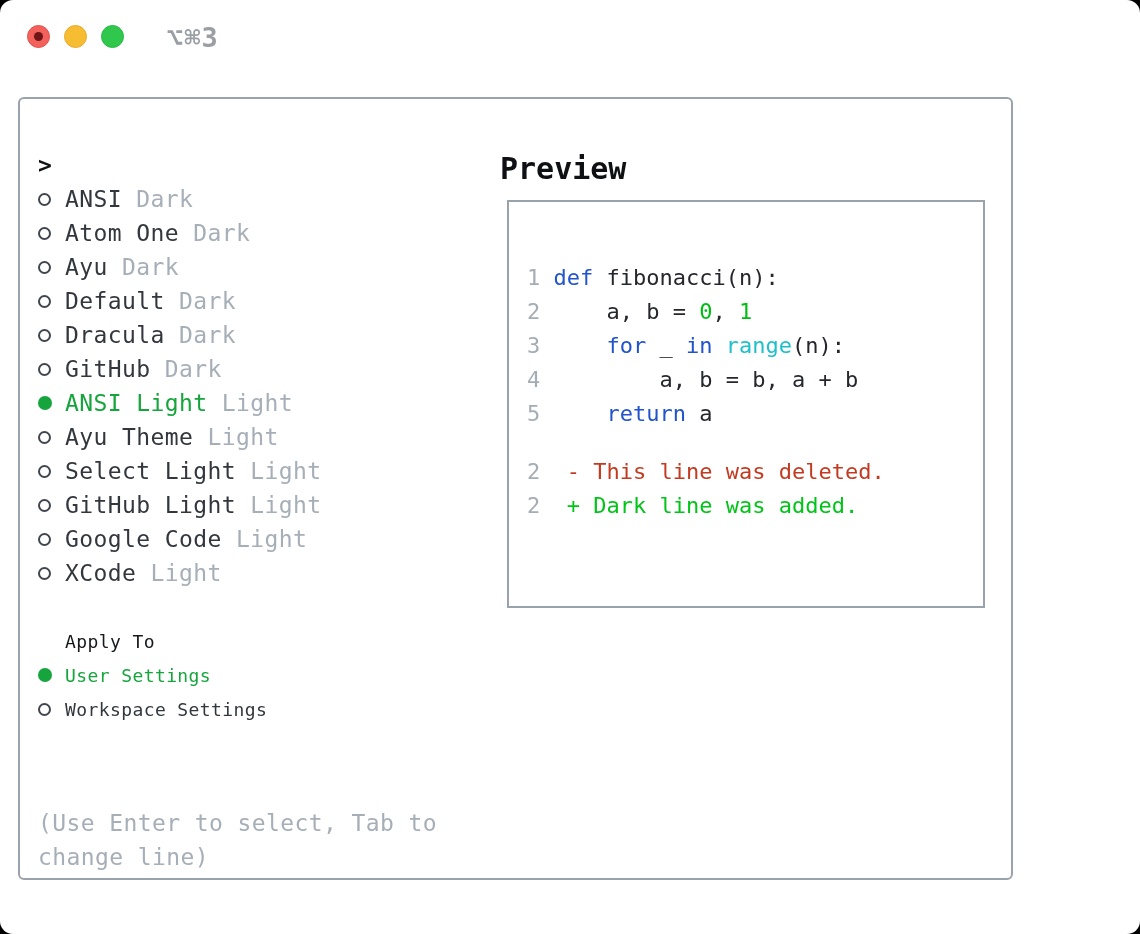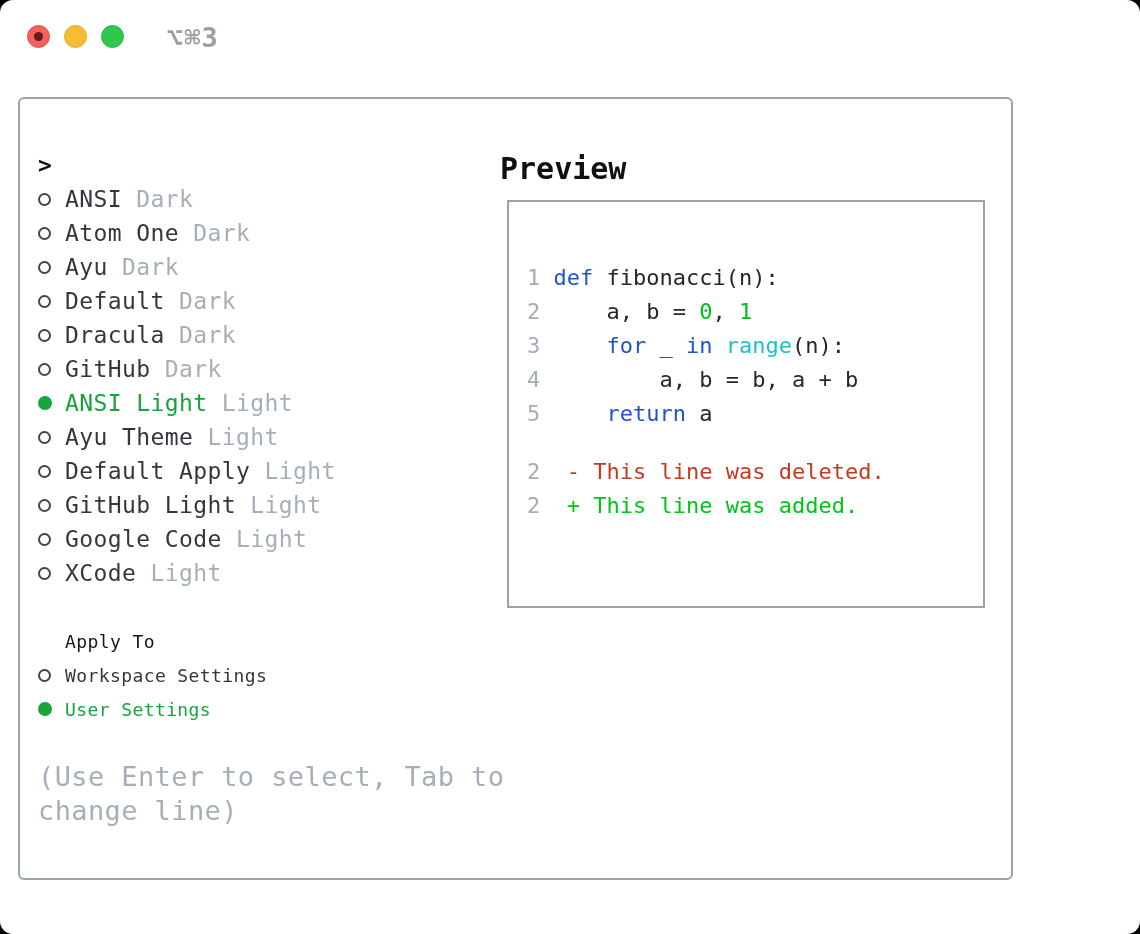--- a/index.html
+++ b/index.html
@@ -37,21 +37,21 @@
   .chevron{font-weight:700;color:#101114;}
   .circle{width:13px;height:13px;border-radius:50%;border:2px solid #41464e;box-sizing:border-box;}
   .circle.sel{width:14px;height:14px;border:none;background:var(--accent_green);}
   .name{color:var(--text_dark);}
   .name.green{color:var(--accent_green);}
   .variant{color:var(--muted_gray);}
   .hdr{font-weight:700;color:#0f1013;}
   .apply-col{position:absolute;left:38px;top:624px;font-size:18px;letter-spacing:0.4px;}
   .apply-col .hdr{font-weight:400;color:#16181c;}
   .help{
-    position:absolute;left:38px;top:760px;font-size:27px;line-height:34px;
+    position:absolute;left:38px;top:806px;font-size:23px;line-height:34px;
     letter-spacing:0.4px;color:var(--muted_gray);white-space:pre;
   }
   
   .preview-label{position:absolute;left:500px;top:151px;font-size:30px;font-weight:700;color:#0f1013;}
   .preview-box{
     position:absolute;left:507px;top:200px;width:478px;height:408px;box-sizing:border-box;
     border:2px solid var(--border_gray);background:#fff;
   }
   .codeblock{position:absolute;left:18px;font-size:22px;line-height:34px;white-space:pre;}
   .codeblock.code{top:51px;margin-top:8px;}
@@ -86,38 +86,38 @@
     </div>
 
   <div class="row"><span class="marker"><span class="circle"></span></span><span class="name">ANSI</span><span class="variant"> Dark</span></div>
       <div class="row"><span class="marker"><span class="circle"></span></span><span class="name">Atom One</span><span class="variant"> Dark</span></div>
       <div class="row"><span class="marker"><span class="circle"></span></span><span class="name">Ayu</span><span class="variant"> Dark</span></div>
       <div class="row"><span class="marker"><span class="circle"></span></span><span class="name">Default</span><span class="variant"> Dark</span></div>
       <div class="row"><span class="marker"><span class="circle"></span></span><span class="name">Dracula</span><span class="variant"> Dark</span></div>
       <div class="row"><span class="marker"><span class="circle"></span></span><span class="name">GitHub</span><span class="variant"> Dark</span></div>
       <div class="row"><span class="marker"><span class="circle sel"></span></span><span class="name green">ANSI Light</span><span class="variant"> Light</span></div>
       <div class="row"><span class="marker"><span class="circle"></span></span><span class="name">Ayu Theme</span><span class="variant"> Light</span></div>
-      <div class="row"><span class="marker"><span class="circle"></span></span><span class="name">Default Apply</span><span class="variant"> Light</span></div>
+      <div class="row"><span class="marker"><span class="circle"></span></span><span class="name">Select Light</span><span class="variant"> Light</span></div>
       <div class="row"><span class="marker"><span class="circle"></span></span><span class="name">GitHub Light</span><span class="variant"> Light</span></div>
       <div class="row"><span class="marker"><span class="circle"></span></span><span class="name">Google Code</span><span class="variant"> Light</span></div>
       <div class="row"><span class="marker"><span class="circle"></span></span><span class="name">XCode</span><span class="variant"> Light</span></div>
     </div>
 
   <div class="apply-col">
     <div class="row">
       <span class="marker"></span>
       <span class="hdr">Apply To</span>
     </div>
 
-  <div class="row"><span class="marker"><span class="circle"></span></span><span class="name">Workspace Settings</span></div>
-      <div class="row"><span class="marker"><span class="circle sel"></span></span><span class="name green">User Settings</span></div>
+  <div class="row"><span class="marker"><span class="circle sel"></span></span><span class="name green">User Settings</span></div>
+      <div class="row"><span class="marker"><span class="circle"></span></span><span class="name">Workspace Settings</span></div>
     </div>
 
   <div class="help"><div>(Use Enter to select, Tab to</div><div>change line)</div></div>
 
   <div class="preview-label">Preview</div>
 
   <div class="preview-box">
     <div class="codeblock code"><div class="cl"><span class="num">1</span><span class="kw"> def</span><span class="plain"> fibonacci(n):</span></div><div class="cl"><span class="num">2</span><span class="plain">     a, b = </span><span class="lit">0</span><span class="plain">, </span><span class="lit">1</span></div><div class="cl"><span class="num">3</span><span class="plain">     </span><span class="kw">for</span><span class="plain"> _ </span><span class="kw">in</span><span class="plain"> </span><span class="fn">range</span><span class="plain">(n):</span></div><div class="cl"><span class="num">4</span><span class="plain">         a, b = b, a + b</span></div><div class="cl"><span class="num">5</span><span class="plain">     </span><span class="kw">return</span><span class="plain"> a</span></div></div>
-    <div class="codeblock diff"><div class="cl"><span class="num">2</span><span class="del">  - This line was deleted.</span></div><div class="cl"><span class="num">2</span><span class="add">  + This line was added.</span></div></div>
+    <div class="codeblock diff"><div class="cl"><span class="num">2</span><span class="del">  - This line was deleted.</span></div><div class="cl"><span class="num">2</span><span class="add">  + Dark line was added.</span></div></div>
   </div>
 
 </div>
 
 </body></html>

